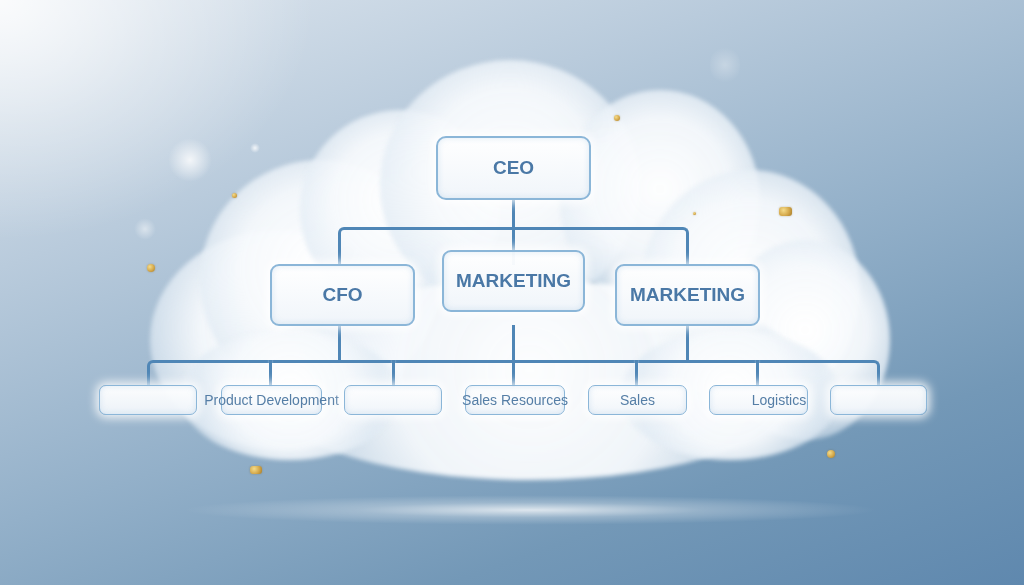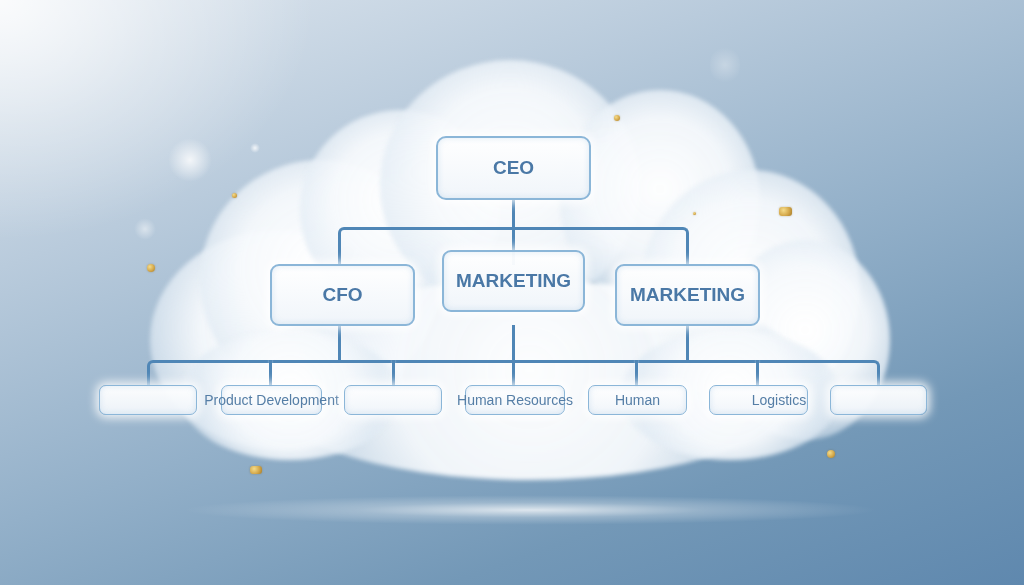--- a/index.html
+++ b/index.html
@@ -104,18 +104,18 @@
 
   <div class="node l1" style="left:436px;top:136px;width:155px;height:64px;">CEO</div>
 
   <div class="node l2" style="left:270px;top:264px;width:145px;height:62px;">CFO</div>
   <div class="node l2" style="left:442px;top:250px;width:143px;height:62px;">MARKETING</div>
   <div class="node l2" style="left:615px;top:264px;width:145px;height:62px;">MARKETING</div>
 
   <div class="node l3" style="left:99px;top:385px;width:98px;height:30px;"></div>
   <div class="node l3" style="left:221px;top:385px;width:101px;height:30px;">Product Development</div>
   <div class="node l3" style="left:344px;top:385px;width:98px;height:30px;"></div>
-  <div class="node l3" style="left:465px;top:385px;width:100px;height:30px;">Human Resources</div>
-  <div class="node l3" style="left:588px;top:385px;width:99px;height:30px;">Human</div>
+  <div class="node l3" style="left:465px;top:385px;width:100px;height:30px;">Sales Resources</div>
+  <div class="node l3" style="left:588px;top:385px;width:99px;height:30px;">Sales</div>
   <div class="node l3" style="left:709px;top:385px;width:99px;height:30px;padding-left:41px;">Logistics</div>
   <div class="node l3" style="left:830px;top:385px;width:97px;height:30px;"></div>
 
 </div>
 
 </body></html>

